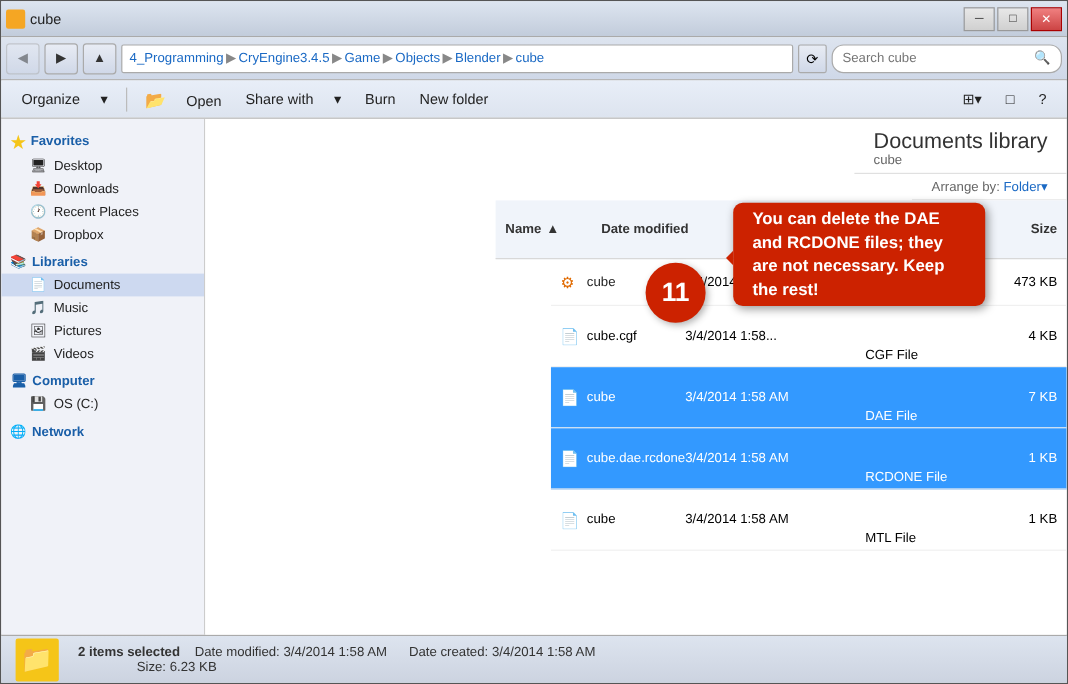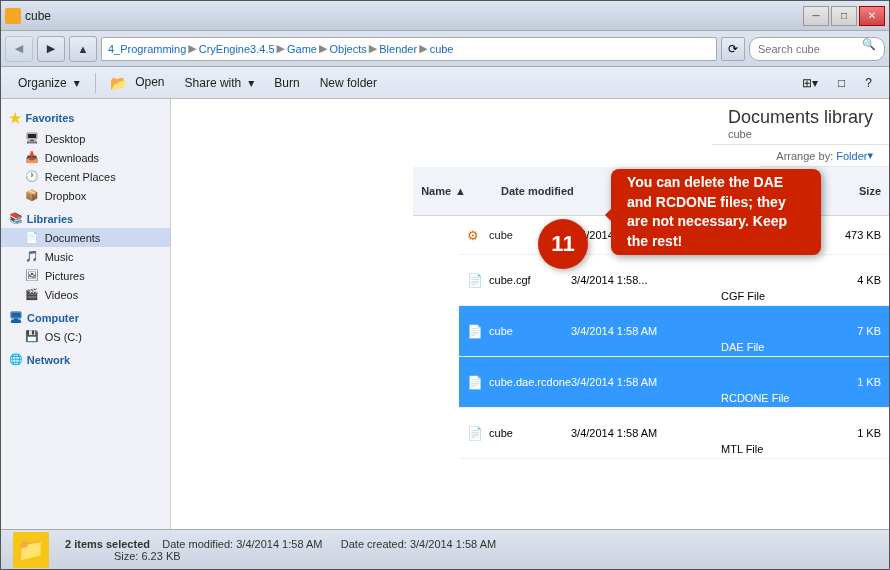--- a/index.html
+++ b/index.html
@@ -107,29 +107,30 @@
       background: linear-gradient(to bottom, #e8ecf4, #d0d8e8);
       border: 1px solid #aaa;
       border-radius: 2px;
       cursor: pointer;
       display: flex;
       align-items: center;
       justify-content: center;
       font-size: 12px;
     }
     .search-box {
-      width: 136px;
+      width: 192px;
       height: 24px;
       border: 1px solid #aaa;
       border-radius: 10px;
       padding: 0 8px;
       font-size: 11px;
       background: white;
       color: #888;
       display: flex;
+      align-items: center;
     }
 
     
     .toolbar {
       height: 32px;
       background: linear-gradient(to bottom, #e8eef8, #dde4ef);
       border-bottom: 1px solid #bbb;
       display: flex;
       align-items: center;
       padding: 0 8px;
@@ -137,22 +138,22 @@
     }
     .toolbar-btn {
       padding: 3px 8px;
       background: transparent;
       border: 1px solid transparent;
       border-radius: 3px;
       cursor: pointer;
       font-size: 12px;
       color: #222;
       display: flex;
-      align-items: flex-start;
-      gap: 7px;
+      align-items: flex-end;
+      gap: 17px;
     }
     .toolbar-sep { width: 1px; height: 20px; background: #bbb; margin: 0 4px; }
     .toolbar-spacer { flex: 1; }
     .view-btns { display: flex; align-items: center; gap: 2px; }
 
     
     .main-area {
       flex: 1;
       display: flex;
       overflow: hidden;

